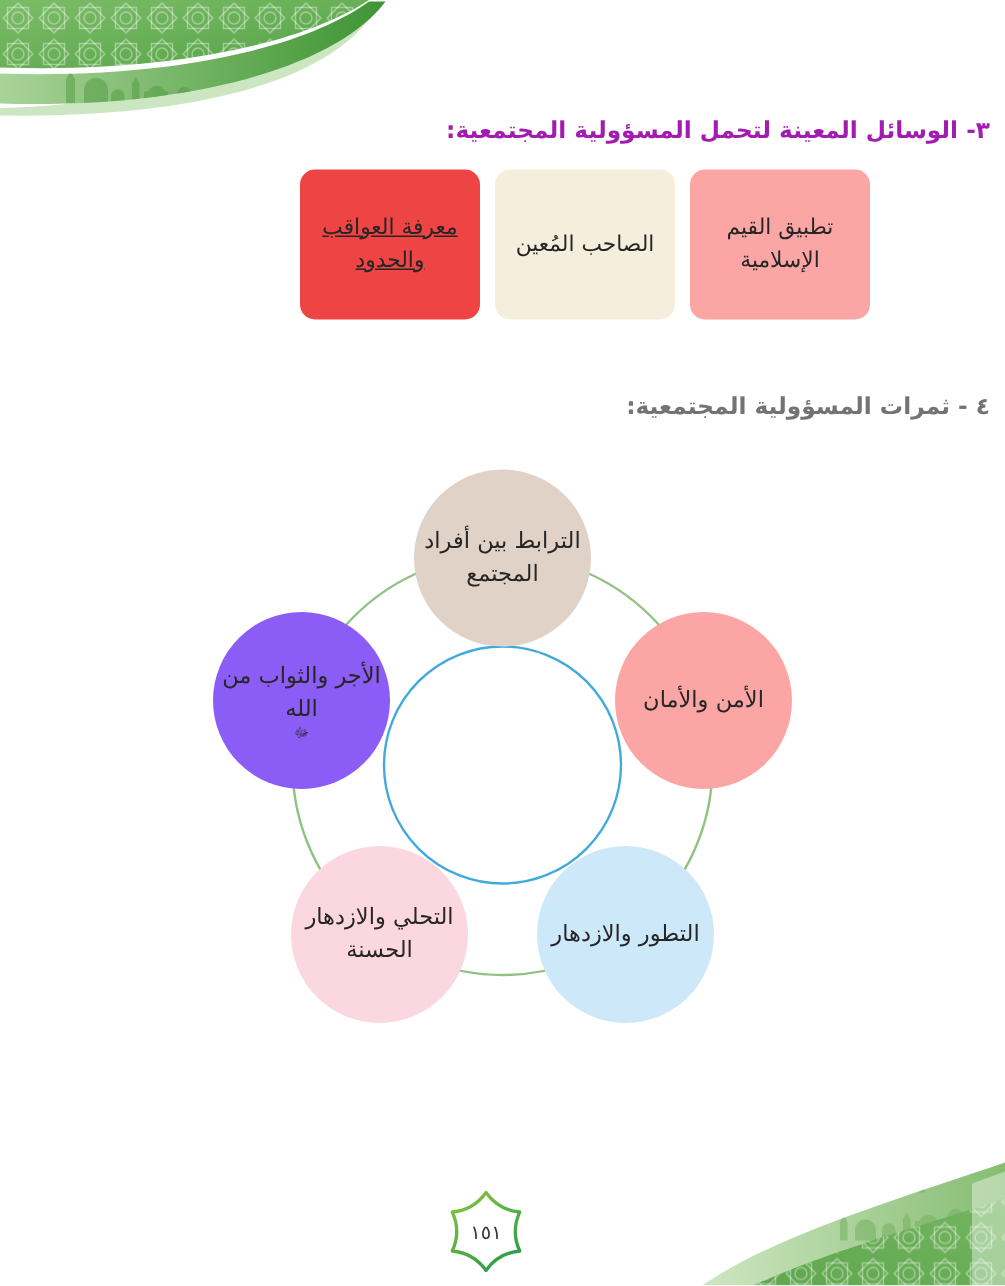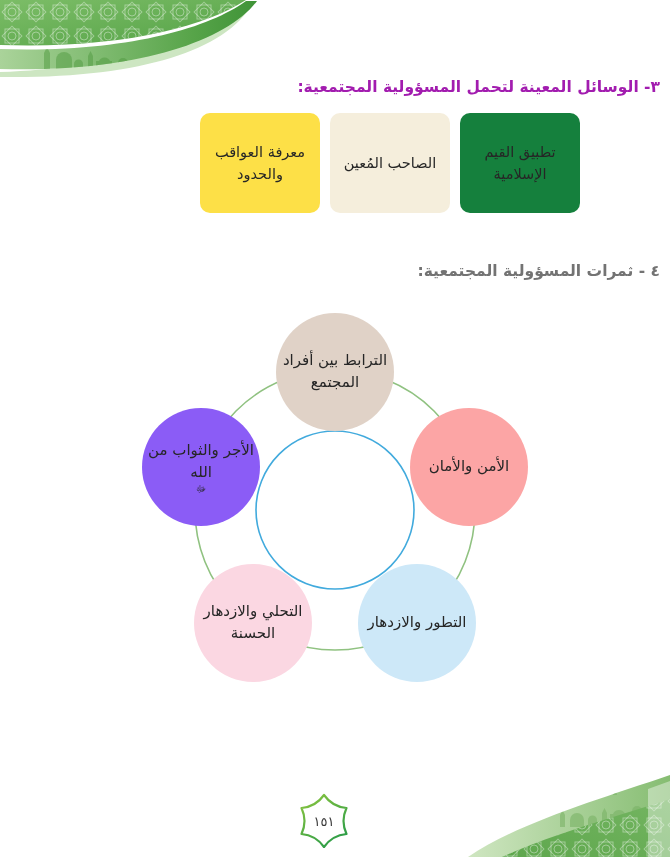--- a/index.html
+++ b/index.html
@@ -64,23 +64,23 @@
       <path d="M99,61 a6,6 0 0 1 11,0 z"></path>
       <path d="M118,69 v-6 a5,5 0 0 1 10,0 v6 z"></path>
     </g>
     <path d="M0,0 L246,0 C205,27 120,49 0,45 Z" fill="url(#gTopA)"></path>
     <path d="M0,0 L246,0 C205,27 120,49 0,45 Z" fill="url(#geo)"></path>
   </svg>
 
   <div class="heading" style="top: 78px; color: #a21caf;">٣- الوسائل المعينة لتحمل المسؤولية المجتمعية:</div>
 
   <div class="boxes">
-    <div class="box" style="background-color: #15803d;">تطبيق القيم الإسلامية</div>
+    <div class="box" style="background-color: #fca5a5;">تطبيق القيم الإسلامية</div>
     <div class="box" style="background-color: rgb(245, 238, 220);">الصاحب المُعين</div>
-    <div class="box" style="background-color: #fde047;">معرفة العواقب والحدود</div>
+    <div class="box" style="background-color: #ef4444; text-decoration: underline;">معرفة العواقب والحدود</div>
   </div>
 
   <div class="heading" style="top: 238px; color: #737373; margin-top: 24px;">٤ - ثمرات المسؤولية المجتمعية:</div>
 
   <div class="diagram">
     <svg width="670" height="470" viewBox="0 0 670 470">
       <circle cx="335" cy="220" r="140" fill="none" stroke-width="1.6" stroke="#90c281"></circle>
       <circle cx="335" cy="220" r="79" fill="#ffffff" stroke-width="1.6" stroke="#41aadd"></circle>
     </svg>
     <div class="bubble bubble-top" style="background-color: rgb(224, 210, 199);">

